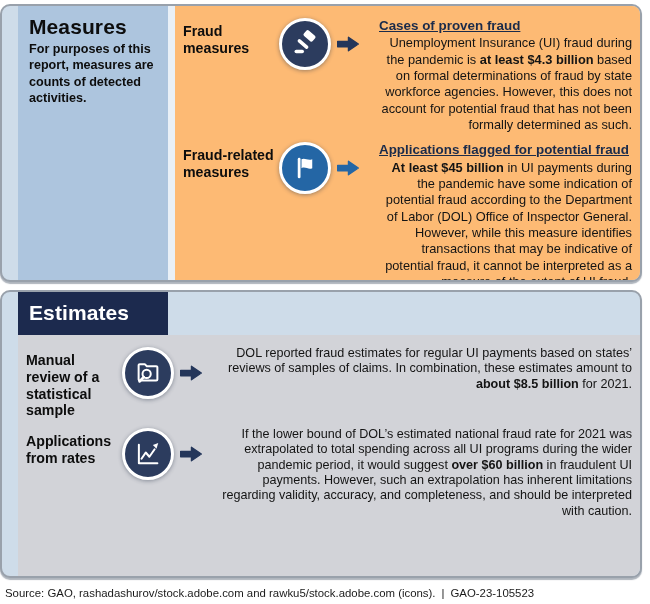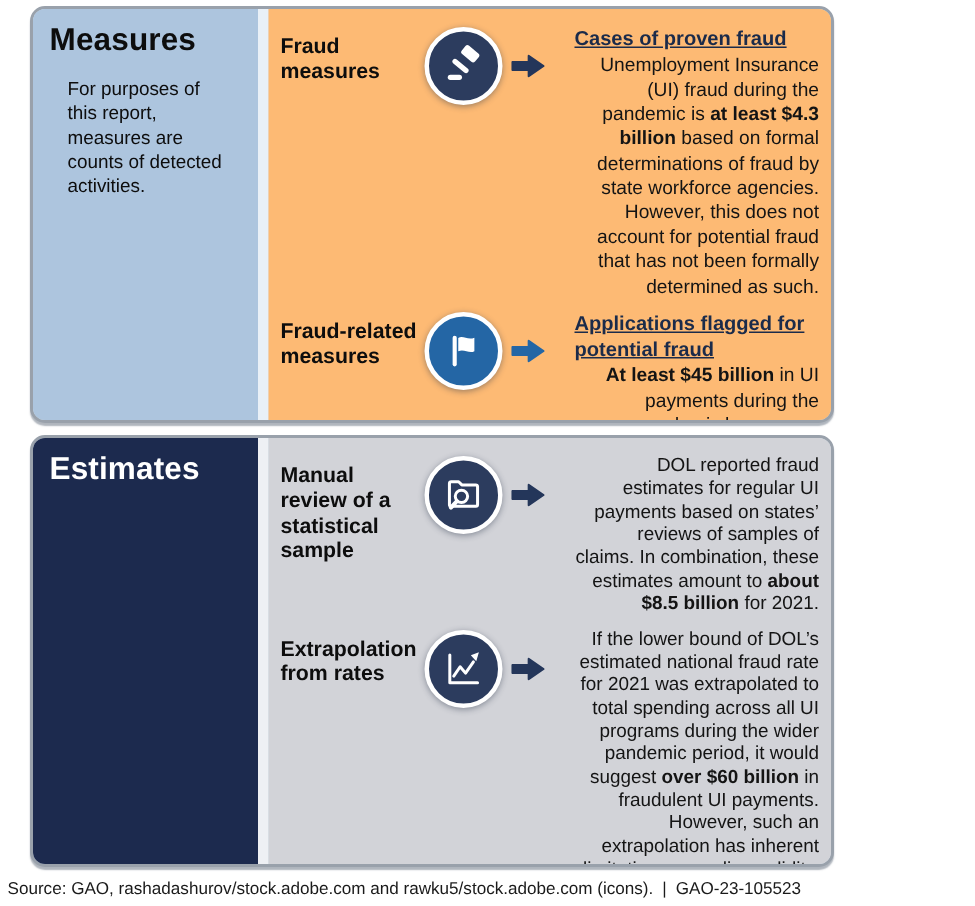--- a/index.html
+++ b/index.html
@@ -6,34 +6,35 @@
   html, body { margin: 0; padding: 0; }
   body {
     width: 650px; height: 604px;
     background: #ffffff;
     font-family: "Liberation Sans", sans-serif;
     color: #141414;
   }
   .page { position: relative; width: 650px; height: 604px; overflow: hidden; }
 
   .panel {
-    position: absolute; left: 20px; width: 536px;
+    position: absolute; left: 0; width: 642px;
     border: 2px solid #99a1ab; border-radius: 10px;
     overflow: hidden; display: flex;
     box-shadow: 0 2px 1px rgba(110,120,135,.55);
     background: #cedce9;
+    padding-left: 16px;
   }
   .panel-measures { top: 4px; height: 278px; }
-  .panel-estimates { top: 290px; height: 288px; }
+  .panel-estimates { top: 290px; height: 288px; flex-direction: column; }
 
   .sidebar { width: 150px; flex: 0 0 auto; padding: 9px 6px 8px 11px; }
   .sidebar-light { background: #adc5de; color: #0d0d0d; }
   .sidebar-dark { background: #1c2a4e; color: #ffffff; }
   .sidebar h2 { margin: 0 0 2px 0; font-size: 21px; font-weight: bold; letter-spacing: .1px; }
-  .sidebar p { margin: 12px; font-size: 12.6px; line-height: 1.3; }
+  .sidebar p { margin: 0; font-size: 12.6px; line-height: 1.3; font-weight: bold; }
 
   .sep { width: 7px; flex: 0 0 auto; }
   .sep-light { background: #e9f0f7; }
   .sep-gray { background: #eef0f4; }
 
   .content { flex: 1; padding: 11px 6px 6px 8px; }
   .content-light { background: #fdba74; }
   .content-gray { background: #d2d3d8; }
 
   .row { display: flex; align-items: flex-start; margin-bottom: 8px; }
@@ -149,21 +150,21 @@
           <svg class="blockarrow" width="24" height="18" viewBox="0 0 26 20" aria-hidden="true">
             <path d="M1.5 7 H13.5 V2.5 L24.5 10 13.5 17.5 V13 H1.5 z" fill="#24365a" stroke="#24365a" stroke-width="1.5" stroke-linejoin="round"></path>
           </svg>
         </div>
         <div class="text">
           <p>DOL reported fraud estimates for regular UI payments based on states’ reviews of samples of claims. In combination, these estimates amount to <b>about $8.5 billion</b> for 2021.</p>
         </div>
       </div>
 
       <div class="row">
-        <div class="label">Extrapolation from rates</div>
+        <div class="label">Applications from rates</div>
         <div class="iconcol">
           <div class="circle circle-navy">
             <svg width="30" height="30" viewBox="0 0 24 24" aria-hidden="true">
               <g stroke="#ffffff" stroke-width="1.6" fill="none" stroke-linecap="round" stroke-linejoin="round">
                 <path d="M4.7 4.5 V19.3 H19.5"></path>
                 <path d="M6.8 15.8 L10.2 10.8 L13.1 14.2 L17.3 8.2"></path>
               </g>
               <path d="M20.2 3.1 L15.9 4.7 L18.8 7.8 Z" fill="#ffffff"></path>
             </svg>
           </div>

